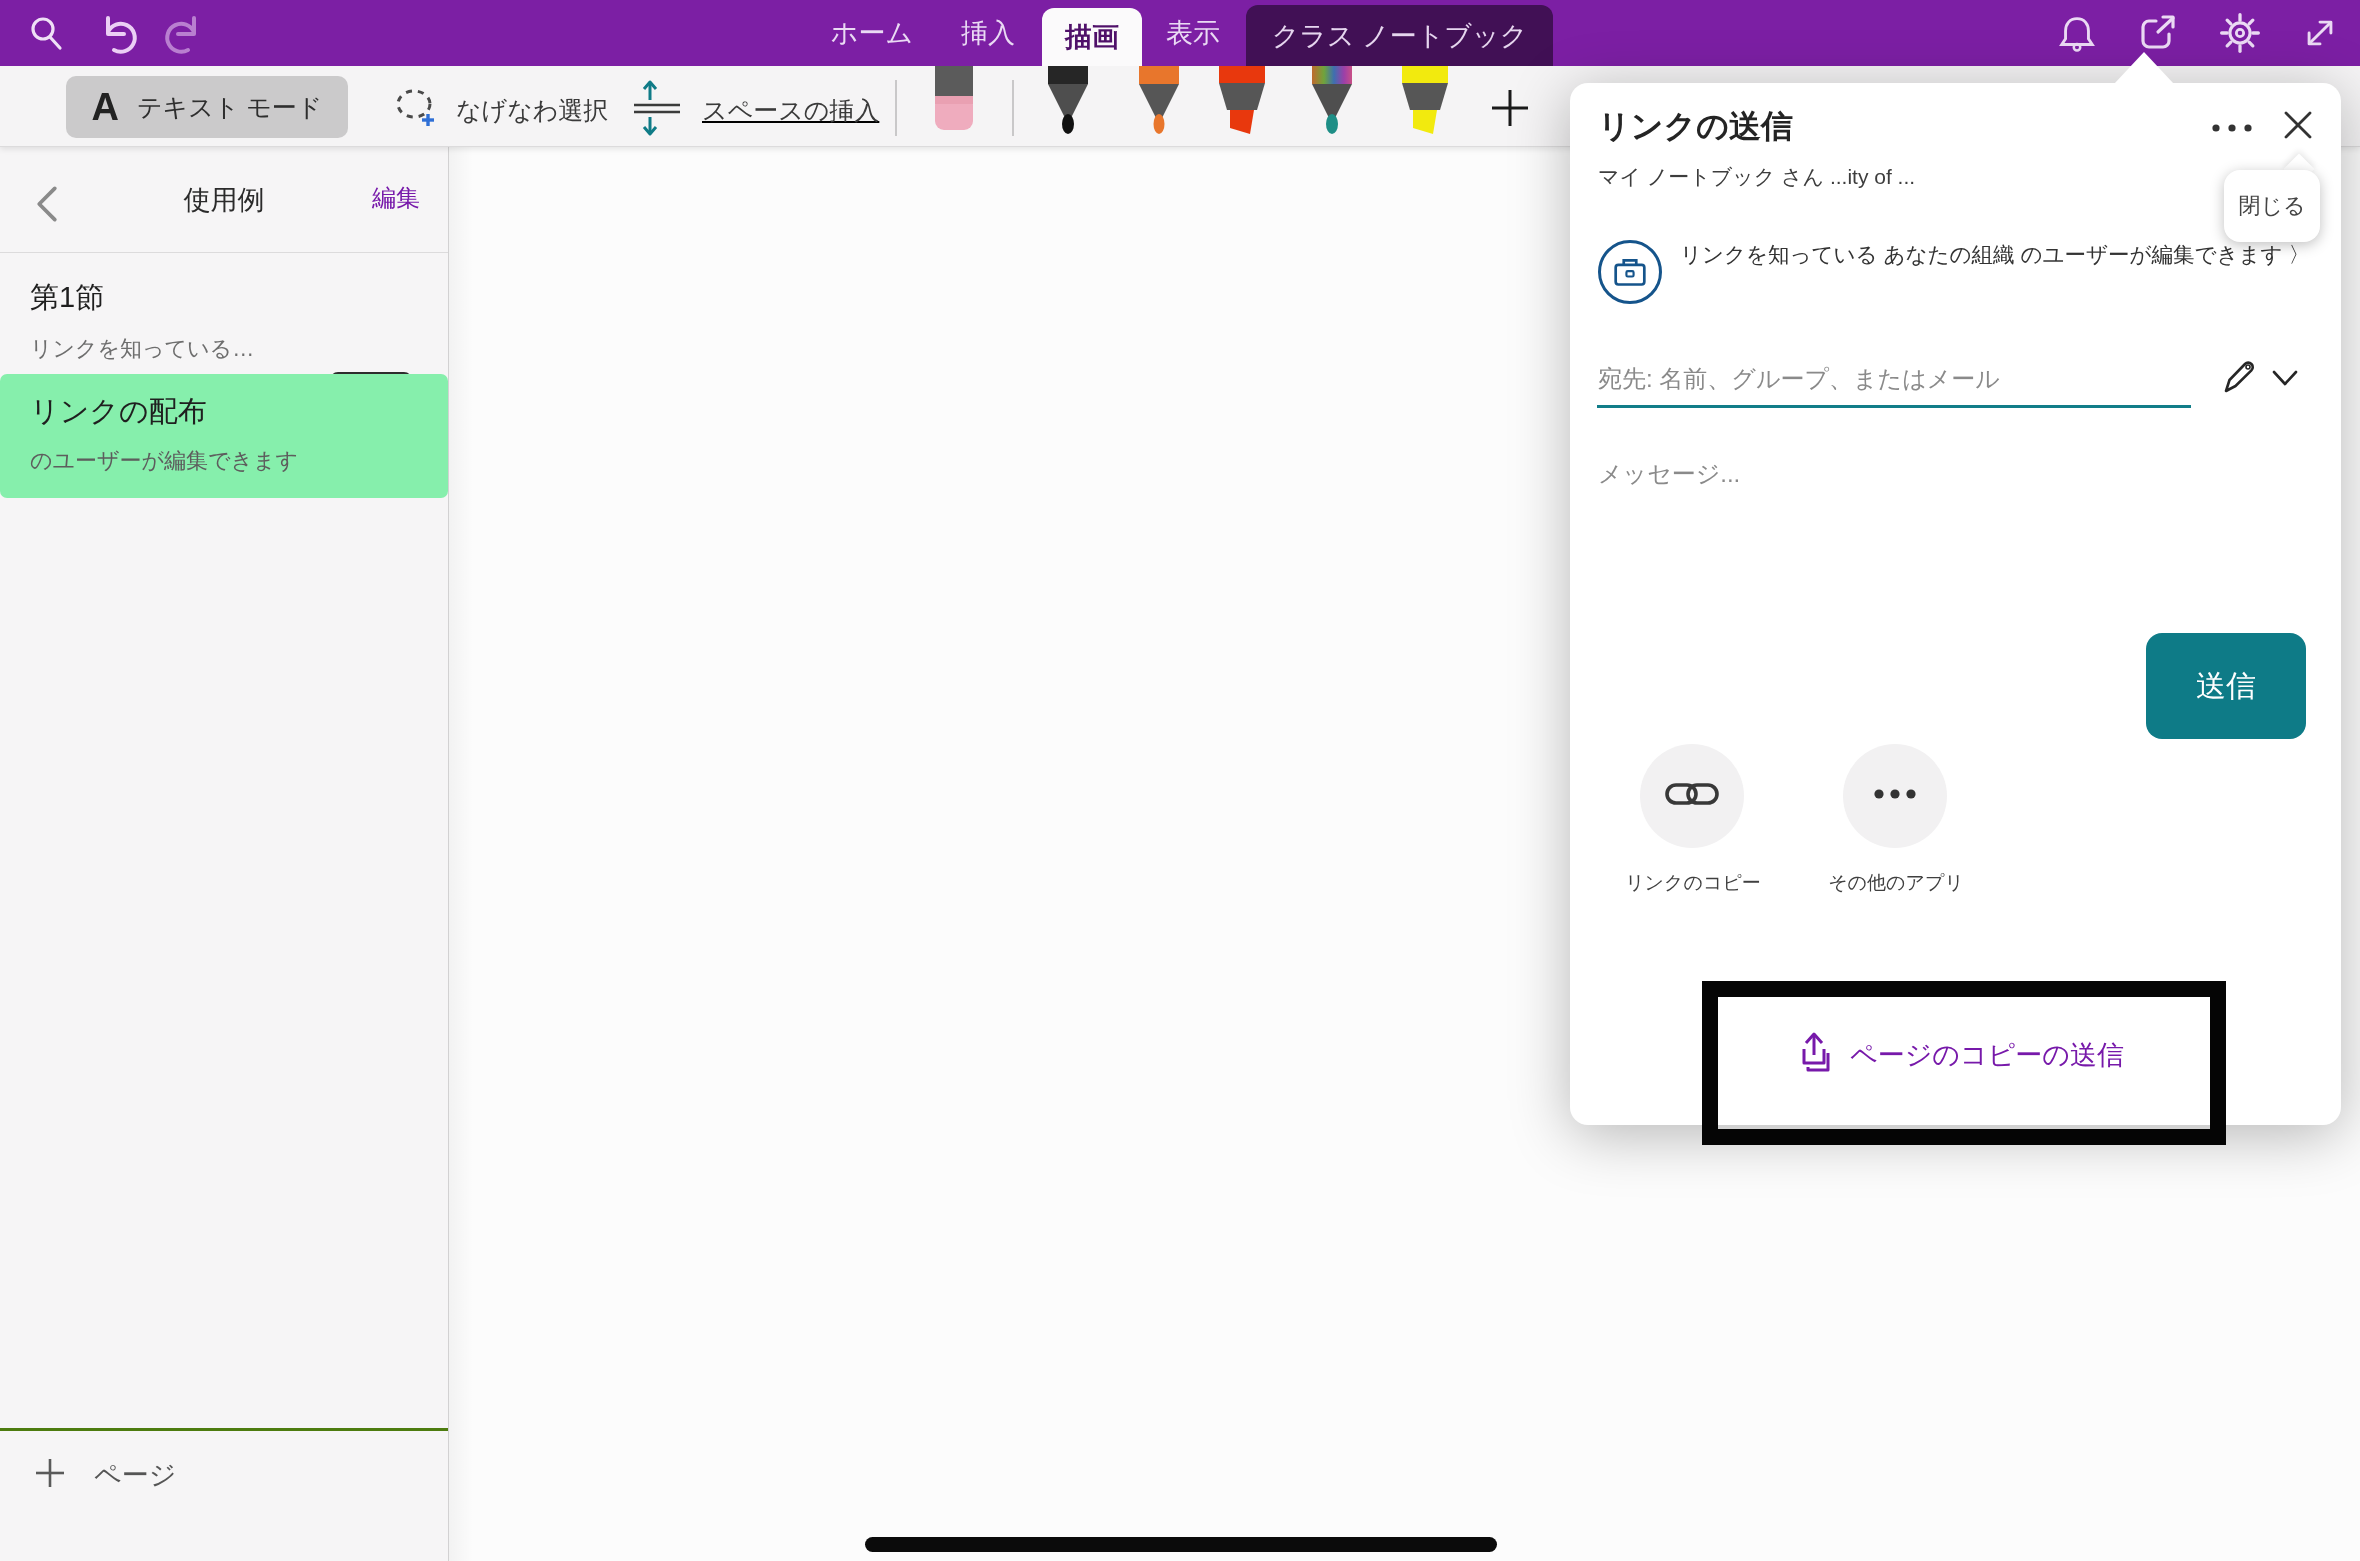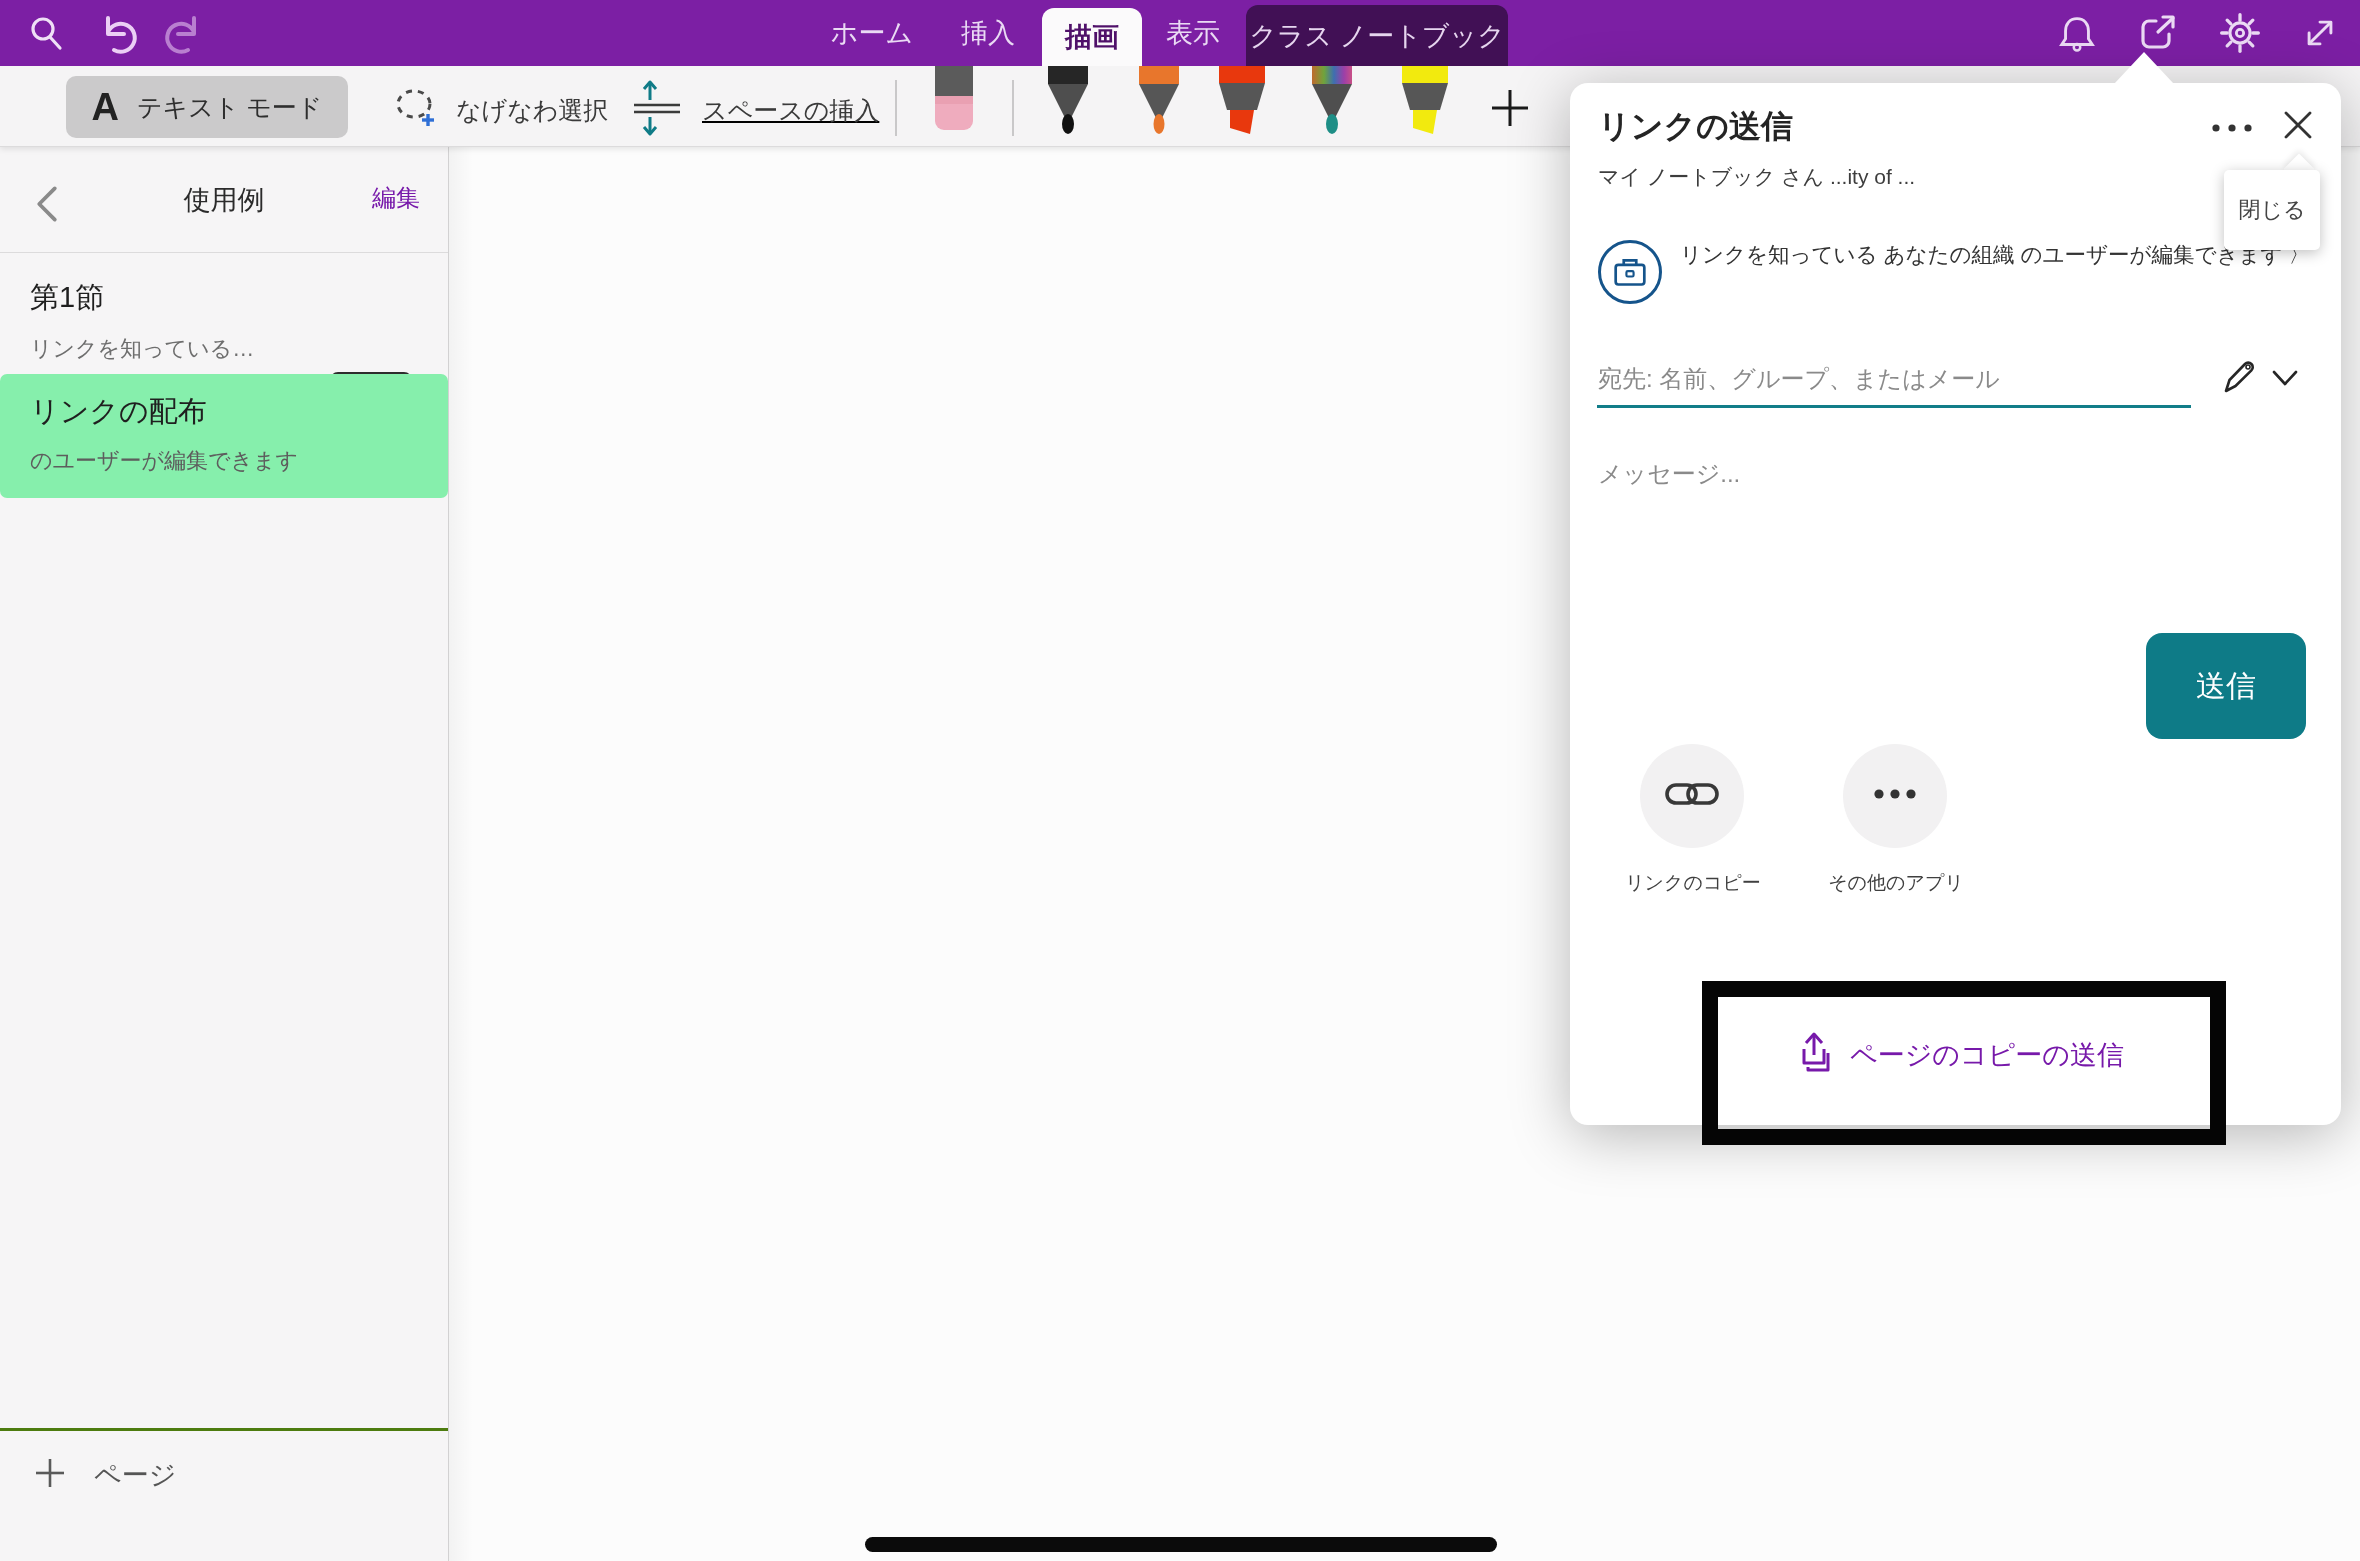--- a/index.html
+++ b/index.html
@@ -41,21 +41,21 @@
   #addPage .lbl{font-size:27px;color:#555;}
   
   #canvas{left:449px;top:146px;width:1911px;height:1415px;
      background:linear-gradient(90deg,rgba(0,0,0,0.04),rgba(0,0,0,0) 24px),#FCFCFC;}
   #homebar{left:865px;top:1537px;width:632px;height:15px;border-radius:8px;background:#0b0b0b;z-index:60;}
   
   #dialog{left:1570px;top:83px;width:771px;height:1042px;background:#ffffff;border-radius:18px;
      box-shadow:0 10px 60px rgba(0,0,0,0.28);z-index:10;}
   #dlgTitle{left:28px;top:22px;font-size:32px;font-weight:bold;color:#242424;}
   #dlgSub{left:28px;top:80px;font-size:21px;color:#3d3d3d;}
-  #tooltip{left:2224px;top:170px;width:96px;height:80px;background:#fff;border-radius:5px;
+  #tooltip{left:2224px;top:170px;width:96px;height:72px;background:#fff;border-radius:16px;
      box-shadow:0 3px 14px rgba(0,0,0,0.25);z-index:20;display:flex;align-items:center;justify-content:center;}
   #tooltip .txt{font-size:22px;color:#444;}
   #tooltipPtr{left:2288px;top:158px;width:22px;height:22px;background:#fff;transform:rotate(45deg);
      box-shadow:-2px -2px 6px rgba(0,0,0,0.10);z-index:19;}
   #permCircle{left:28px;top:157px;width:58px;height:58px;border:3px solid #15548B;border-radius:50%;
      display:flex;align-items:center;justify-content:center;}
   #permText{left:110px;top:155px;width:640px;font-size:21.5px;line-height:34px;color:#333;}
   #toField{left:28px;top:280px;font-size:24px;color:#8A8A8A;}
   #toUnderline{left:27px;top:322px;width:594px;height:3px;background:#117D89;}
   #msgField{left:28px;top:375px;font-size:24px;color:#8A8A8A;text-align:center;}
@@ -100,21 +100,21 @@
       </div>
     <div class="tab" style="left:952px;width:72px;">
         <span>挿入</span>
       </div>
     <div class="tab tab-sel" style="left:1042px;top:8px;height:58px;width:100px;">
         <span>描画</span>
       </div>
     <div class="tab" style="left:1152px;width:82px;">
         <span>表示</span>
       </div>
-    <div class="tab tab-dark" style="left:1246px;top:5px;height:61px;width:262px;">
+    <div class="tab tab-dark" style="left:1246px;top:5px;height:61px;width:307px;">
         <span>クラス ノートブック</span>
       </div>
 
     <div class="tb-icon" style="left:2056px;top:12px;">
       <svg width="42" height="42" viewBox="0 0 44 44">
           <path d="M22 7 c-8 0 -12 6 -12 13 v8 l-4 6 h32 l-4 -6 v-8 c0 -7 -4 -13 -12 -13 z" fill="none" stroke="#EBDAF4" stroke-width="3"></path>
           <circle cx="22" cy="37" r="3.4" fill="none" stroke="#EBDAF4" stroke-width="2.6"></circle>
         </svg>
     </div>
     <div class="tb-icon" style="left:2134px;top:10px;">

